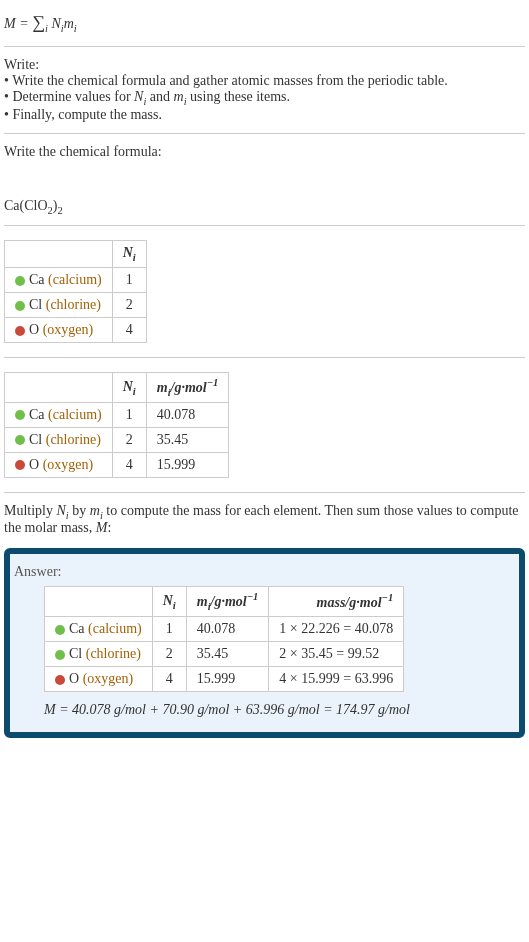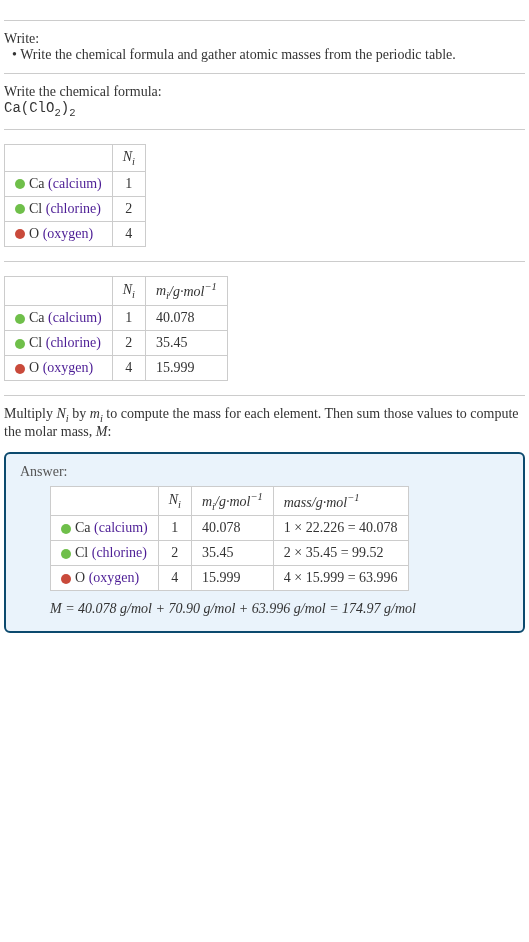--- a/index.html
+++ b/index.html
@@ -38,80 +38,87 @@
       border-collapse: collapse;
       margin: 4px 0;
     }
     th, td {
       border: 1px solid #ccc;
       padding: 4px 10px;
       text-align: left;
       font-weight: normal;
     }
     th {
-      text-align: left;
-      font-style: italic;
+      text-align: right;
+      font-style: italic;
+      font-weight: bold;
     }
     td.center {
       text-align: center;
     }
     .dot {
       display: inline-block;
       width: 10px;
       height: 10px;
       border-radius: 50%;
       margin-right: 4px;
       vertical-align: middle;
     }
     .dot-ca { background: #6fbf4a; }
     .dot-cl { background: #6fbf4a; }
     .dot-o { background: #c94a3b; }
     .element-label {
-      color: #4c1d95;
+      color: #a16207;
     }
     .answer-box {
-      border: 2px solid #0c4a6e;
+      border: 6px solid #0c4a6e;
       border-radius: 6px;
       background: #eaf3fb;
-      padding: 10px 14px;
+      padding: 10px 4px;
       margin-top: 6px;
     }
     .answer-title {
       color: #555;
       margin-bottom: 6px;
     }
     .answer-box table {
       background: #fff;
       margin-left: 30px;
     }
     .final-eq {
       font-style: italic;
       margin: 10px 0 4px 30px;
     }
     .bullet-line {
-      margin-left: 8px;
+      margin-left: 0;
     }
     .var {
       font-style: italic;
     }
     .chem {
-      font-family: Liberation Mono, monospace;
+      font-family: Liberation Serif, serif;
+      margin-top: 38px;
     }
   </style>
 </head>
 <body>
 
 <div class="section">
+  <div class="formula">
+    <span class="var">M</span> = <span style="font-size:18px;">∑</span><span class="sub" style="font-style:italic;">i</span> <span class="var">N<span class="sub">i</span>m<span class="sub">i</span></span>
+  </div>
 </div>
 
 <div class="divider"></div>
 
 <div class="section">
   <div>Write:</div>
   <div class="bullet-line">• Write the chemical formula and gather atomic masses from the periodic table.</div>
+  <div class="bullet-line">• Determine values for <span class="var">N<span class="sub">i</span></span> and <span class="var">m<span class="sub">i</span></span> using these items.</div>
+  <div class="bullet-line">• Finally, compute the mass.</div>
 </div>
 
 <div class="divider"></div>
 
 <div class="section">
   <div>Write the chemical formula:</div>
   <div class="chem">Ca(ClO<span class="sub">2</span>)<span class="sub">2</span></div>
 </div>
 
 <div class="divider"></div>

